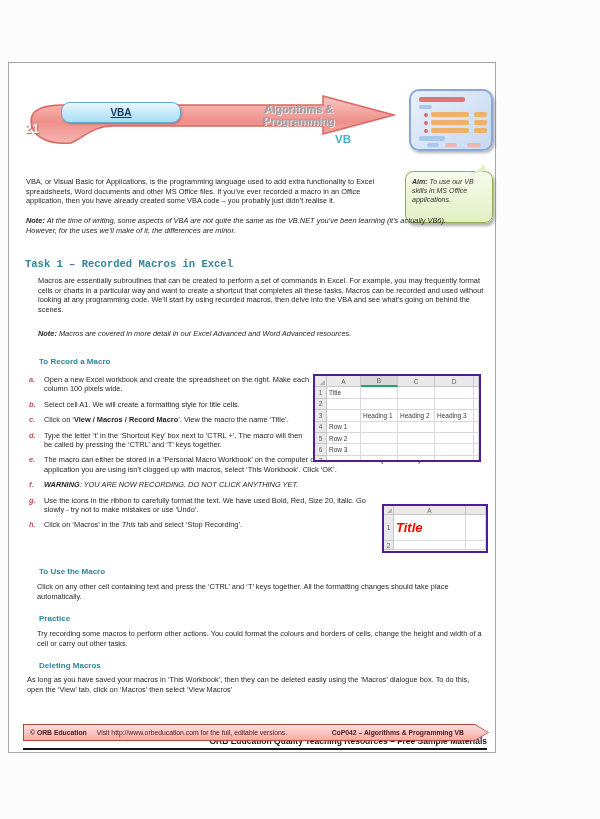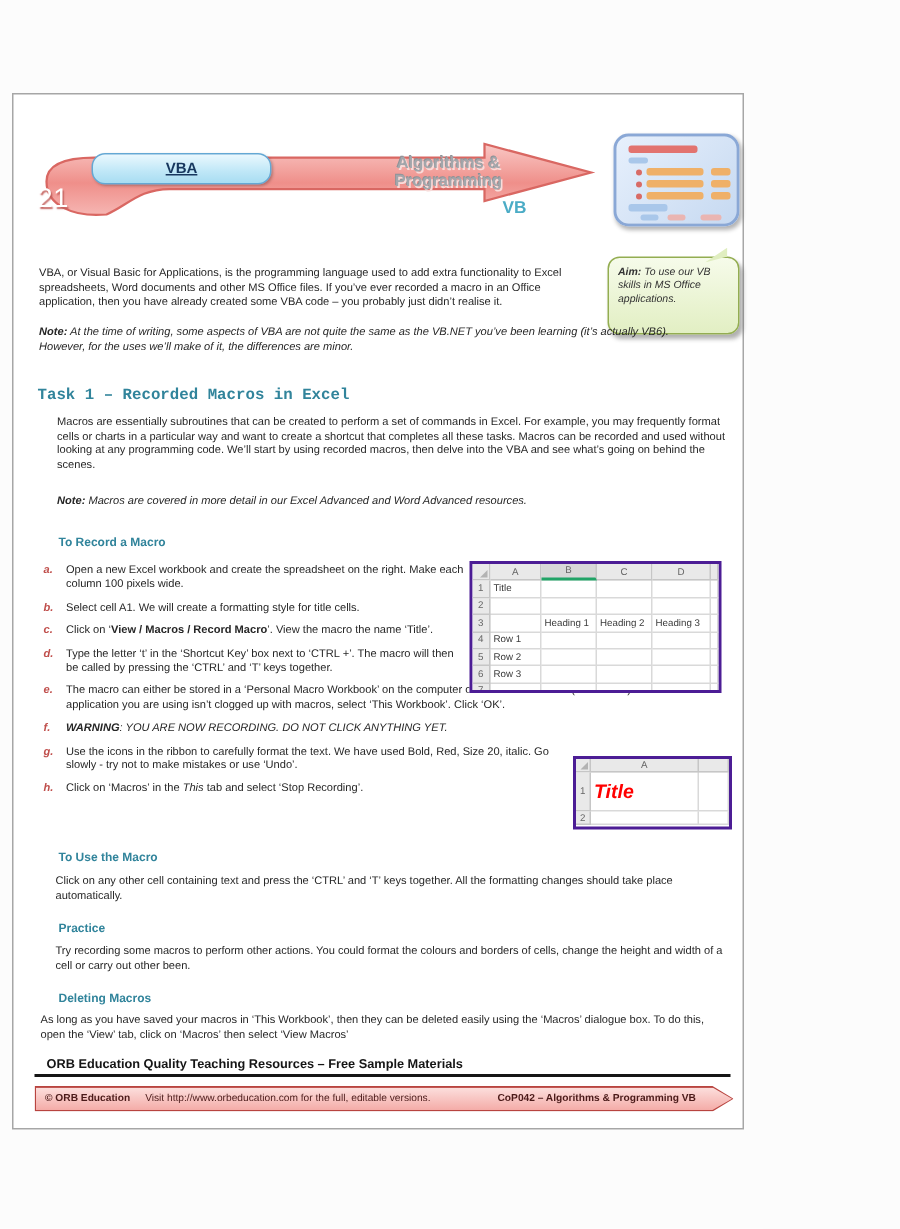--- a/index.html
+++ b/index.html
@@ -10,21 +10,21 @@
     overflow:hidden;
   }
   .abs { position:absolute; }
   .page {
     position:absolute; left:8px; top:62px; width:486px; height:689px;
     background:#ffffff; border:1px solid #a6a6a6;
   }
   
   .banner-svg { position:absolute; left:12px; top:22px; }
   .page-num {
-    left:16px; top:59px; font-weight:normal; font-size:18px; color:#fff;
+    left:16px; top:59px; font-weight:bold; font-size:12px; color:#fff;
     text-shadow:1px 1px 1px #c4625e; letter-spacing:.5px;
   }
   .vba-pill {
     left:52px; top:39px; width:118px; height:19px;
     background:linear-gradient(#eaf8fe 0%, #bfe7f7 60%, #a8ddf2 100%);
     border:1.5px solid #64a8d4; border-radius:9px;
     display:flex; align-items:center; justify-content:center;
     font-weight:bold; font-size:10px; color:#17375e;
     box-shadow:1px 1px 2px rgba(0,0,0,.25);
     text-decoration:underline;
@@ -99,23 +99,23 @@
   .title-cell { font-size:13px; font-weight:bold; font-style:italic; color:#ff0000; padding-left:3px; }
   
   .h-use      { left:30px; top:504px; }
   .p-use      { left:28px; top:519px; width:452px; }
   .h-practice { left:30px; top:551px; }
   .p-practice { left:28px; top:566px; width:452px; }
   .h-delete   { left:30px; top:598px; }
   .p-delete   { left:18px; top:612px; width:458px; }
   
   .sample-line {
-    left:14px; top:641px; width:464px; border-bottom:2px solid #151515;
+    left:14px; top:673px; width:464px; border-bottom:2px solid #151515;
     padding:0 0 2px 8px; box-sizing:border-box;
-    font-size:8.5px; font-weight:bold; color:#151515;
+    font-size:8.5px; font-weight:bold; color:#151515;text-align:right;
   }
   .pinkbar {
     left:14px; top:661px; width:466px; height:17px;
     background:#b8443f;
     clip-path:polygon(0 0, calc(100% - 14px) 0, 100% 50%, calc(100% - 14px) 100%, 0 100%);
   }
   .pinkbar-inner {
     position:absolute; left:1px; top:1px; right:1px; bottom:1px;
     background:linear-gradient(#fcdfdd 0%, #f4aca8 100%);
     clip-path:polygon(0 0, calc(100% - 13px) 0, 100% 50%, calc(100% - 13px) 100%, 0 100%);
@@ -291,21 +291,21 @@
 
     <div class="c hd">2</div>
     <div class="c"></div>
     <div class="c"></div>
   </div>
 
   <div class="abs h-sub h-use">To Use the Macro</div>
   <div class="abs body-text p-use">Click on any other cell containing text and press the ‘CTRL’ and ‘T’ keys together.  All the formatting changes should take place automatically.</div>
 
   <div class="abs h-sub h-practice">Practice</div>
-  <div class="abs body-text p-practice">Try recording some macros to perform other actions.  You could format the colours and borders of cells, change the height and width of a cell or carry out other been.</div>
+  <div class="abs body-text p-practice">Try recording some macros to perform other actions.  You could format the colours and borders of cells, change the height and width of a cell or carry out other tasks.</div>
 
   <div class="abs h-sub h-delete">Deleting Macros</div>
   <div class="abs body-text p-delete">As long as you have saved your macros in ‘This Workbook’, then they can be deleted easily using the ‘Macros’ dialogue box.  To do this, open the ‘View’ tab, click on ‘Macros’ then select ‘View Macros’</div>
 
   <div class="abs sample-line">ORB Education Quality Teaching Resources – Free Sample Materials</div>
   <div class="abs pinkbar">
     <div class="pinkbar-inner">
       <span class="pb-copy">© ORB Education</span>
       <span class="pb-visit">Visit http://www.orbeducation.com for the full, editable versions.</span>
       <span class="pb-code">CoP042 – Algorithms &amp; Programming VB</span>

